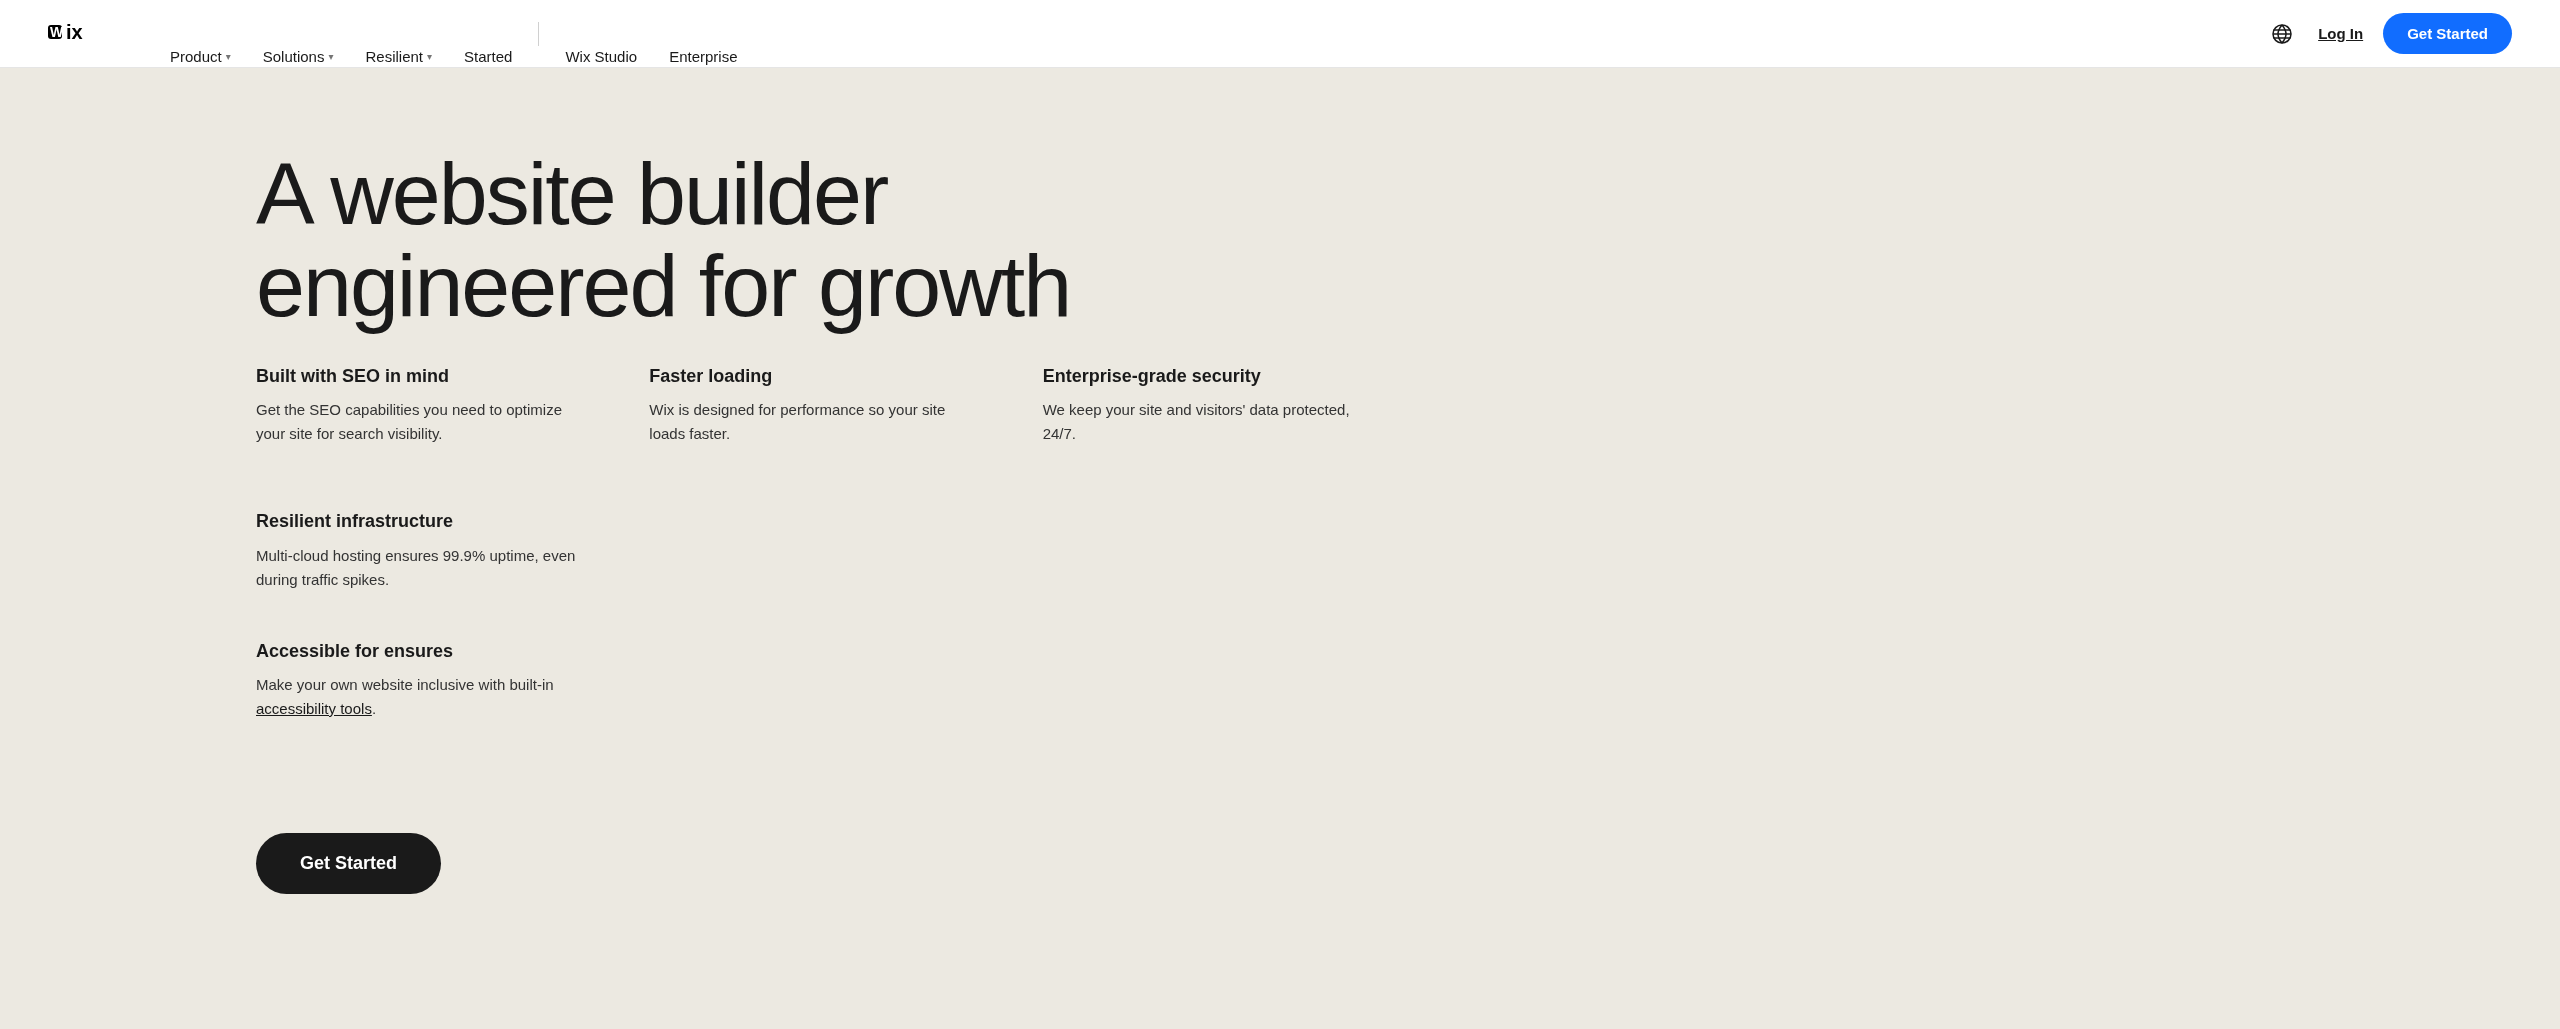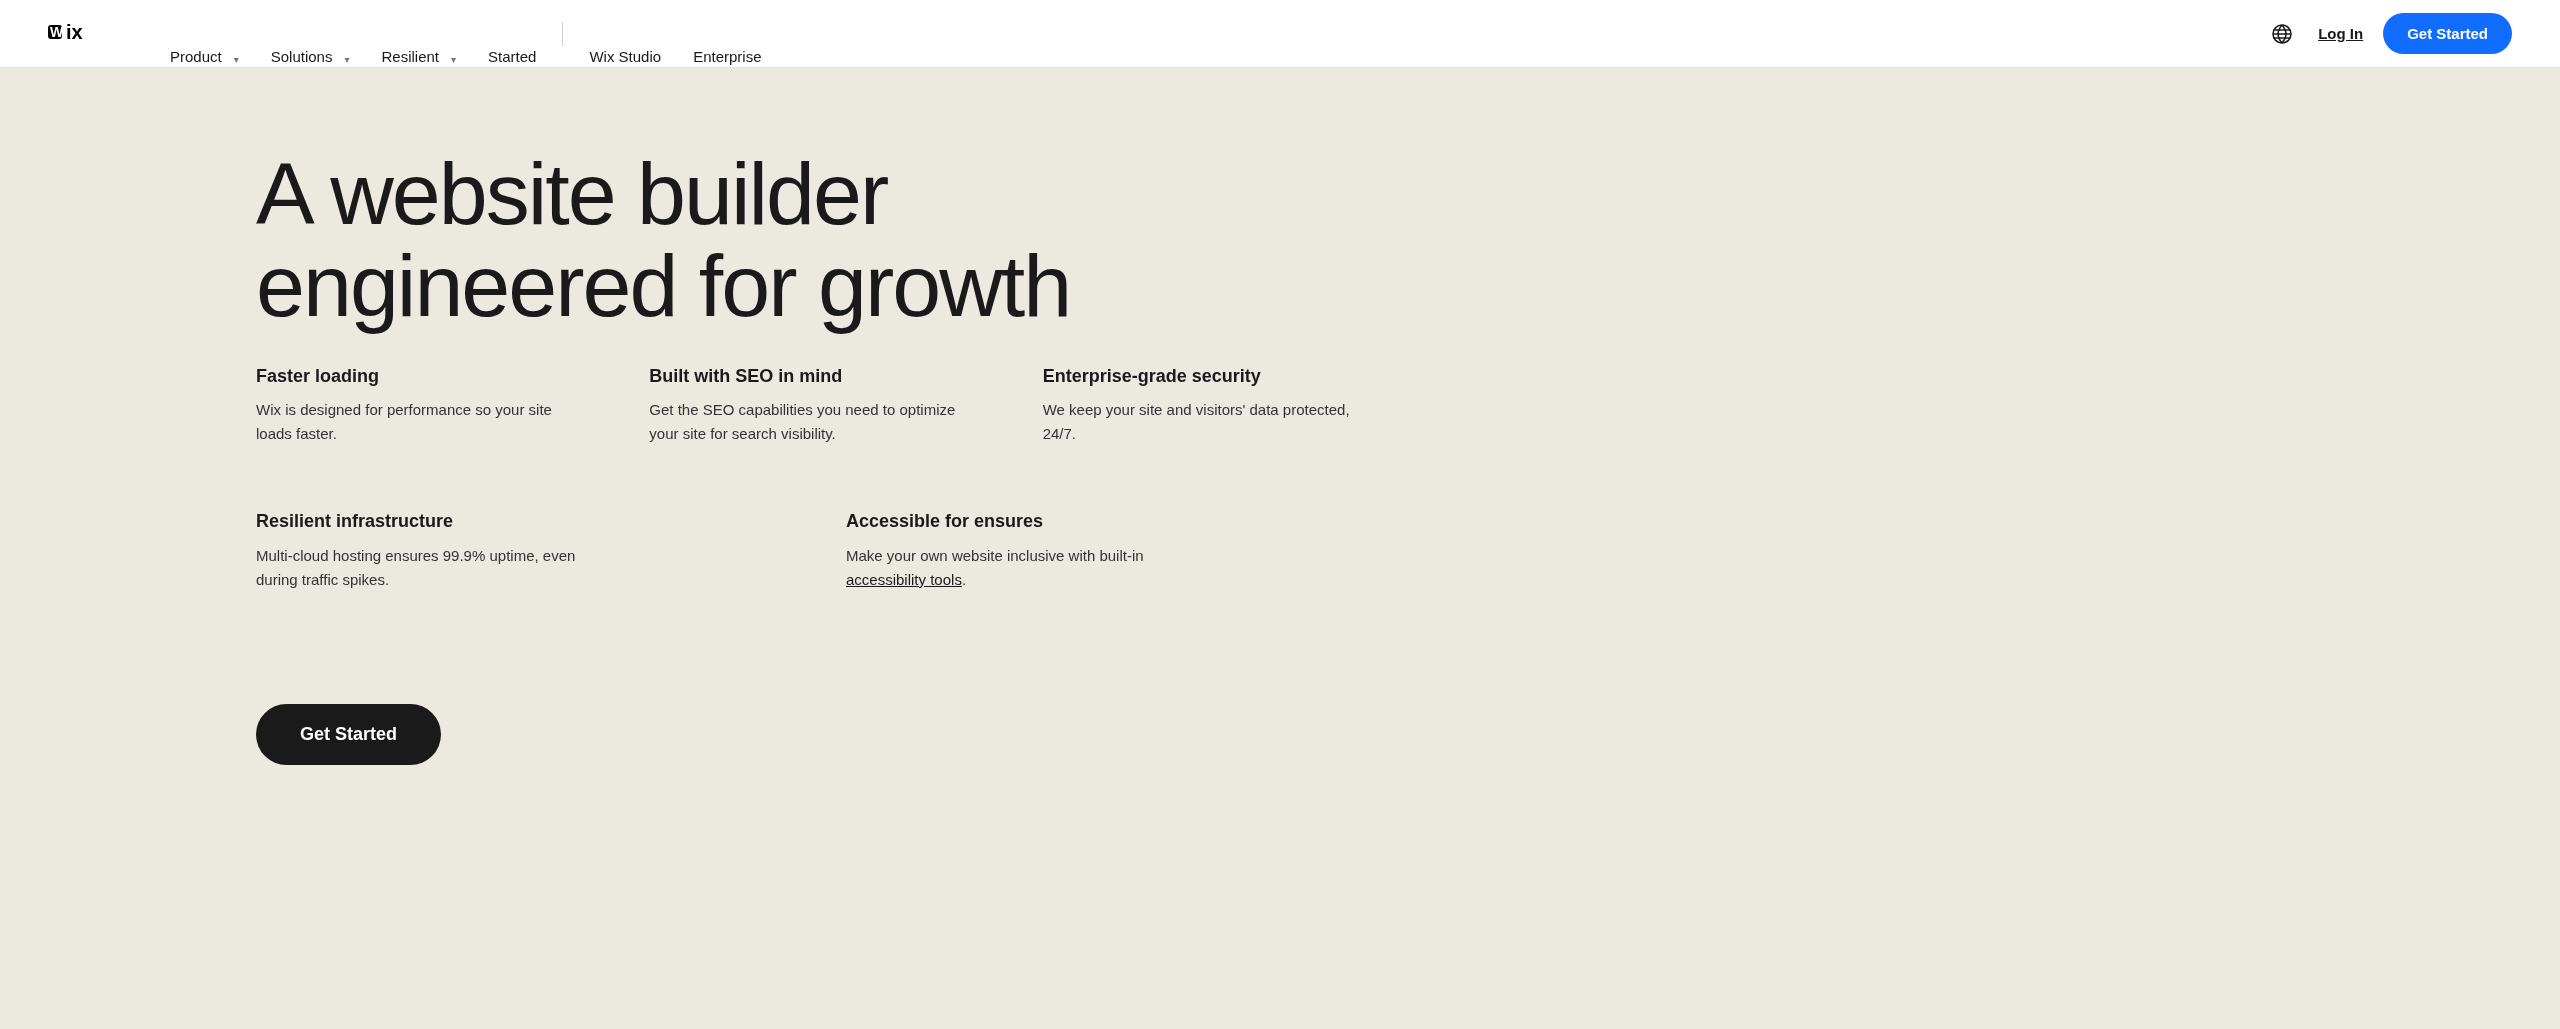--- a/index.html
+++ b/index.html
@@ -40,22 +40,22 @@
 
     .nav-links {
       display: flex;
       align-items: center;
       gap: 4px;
       flex: 1;
     }
 
     .nav-item {
       display: flex;
-      align-items: flex-end;
-      gap: 12px;
+      align-items: center;
+      gap: 4px;
       padding: 8px 14px;
       font-size: 15px;
       font-weight: 400;
       color: #1a1a1a;
       cursor: pointer;
       border-radius: 6px;
       text-decoration: none;
       white-space: nowrap;
       margin-top: 46px;
     }
@@ -156,21 +156,21 @@
 
     .feature-desc a {
       color: #1a1a1a;
       text-decoration: underline;
       margin-top: 24px;
     }
 
     
     .features-grid-row2 {
       display: grid;
-      grid-template-columns: repeat(2, 1fr);
+      grid-template-columns: repeat(1, 1fr);
       gap: 48px 80px;
       max-width: 1100px;
       margin-bottom: 64px;
     }
 
     
     .hero-cta {
       background-color: #1a1a1a;
       color: #ffffff;
       border: none;
@@ -240,26 +240,26 @@
 
 <section class="hero">
   <h1 class="hero-headline">
     <span>A website builder</span><br>
     <span>engineered for growth</span>
   </h1>
 
   
   <div class="features-grid">
     <div class="feature-item">
+      <div class="feature-title">Built with SEO in mind</div>
+      <div class="feature-desc">Get the SEO capabilities you need to optimize your site for search visibility.</div>
+    </div>
+    <div class="feature-item">
       <div class="feature-title">Faster loading</div>
       <div class="feature-desc">Wix is designed for performance so your site loads faster.</div>
-    </div>
-    <div class="feature-item">
-      <div class="feature-title">Built with SEO in mind</div>
-      <div class="feature-desc">Get the SEO capabilities you need to optimize your site for search visibility.</div>
     </div>
     <div class="feature-item">
       <div class="feature-title">Enterprise-grade security</div>
       <div class="feature-desc">We keep your site and visitors' data protected, 24/7.</div>
     </div>
   </div>
 
   
   <div class="features-grid-row2">
     <div class="feature-item">

